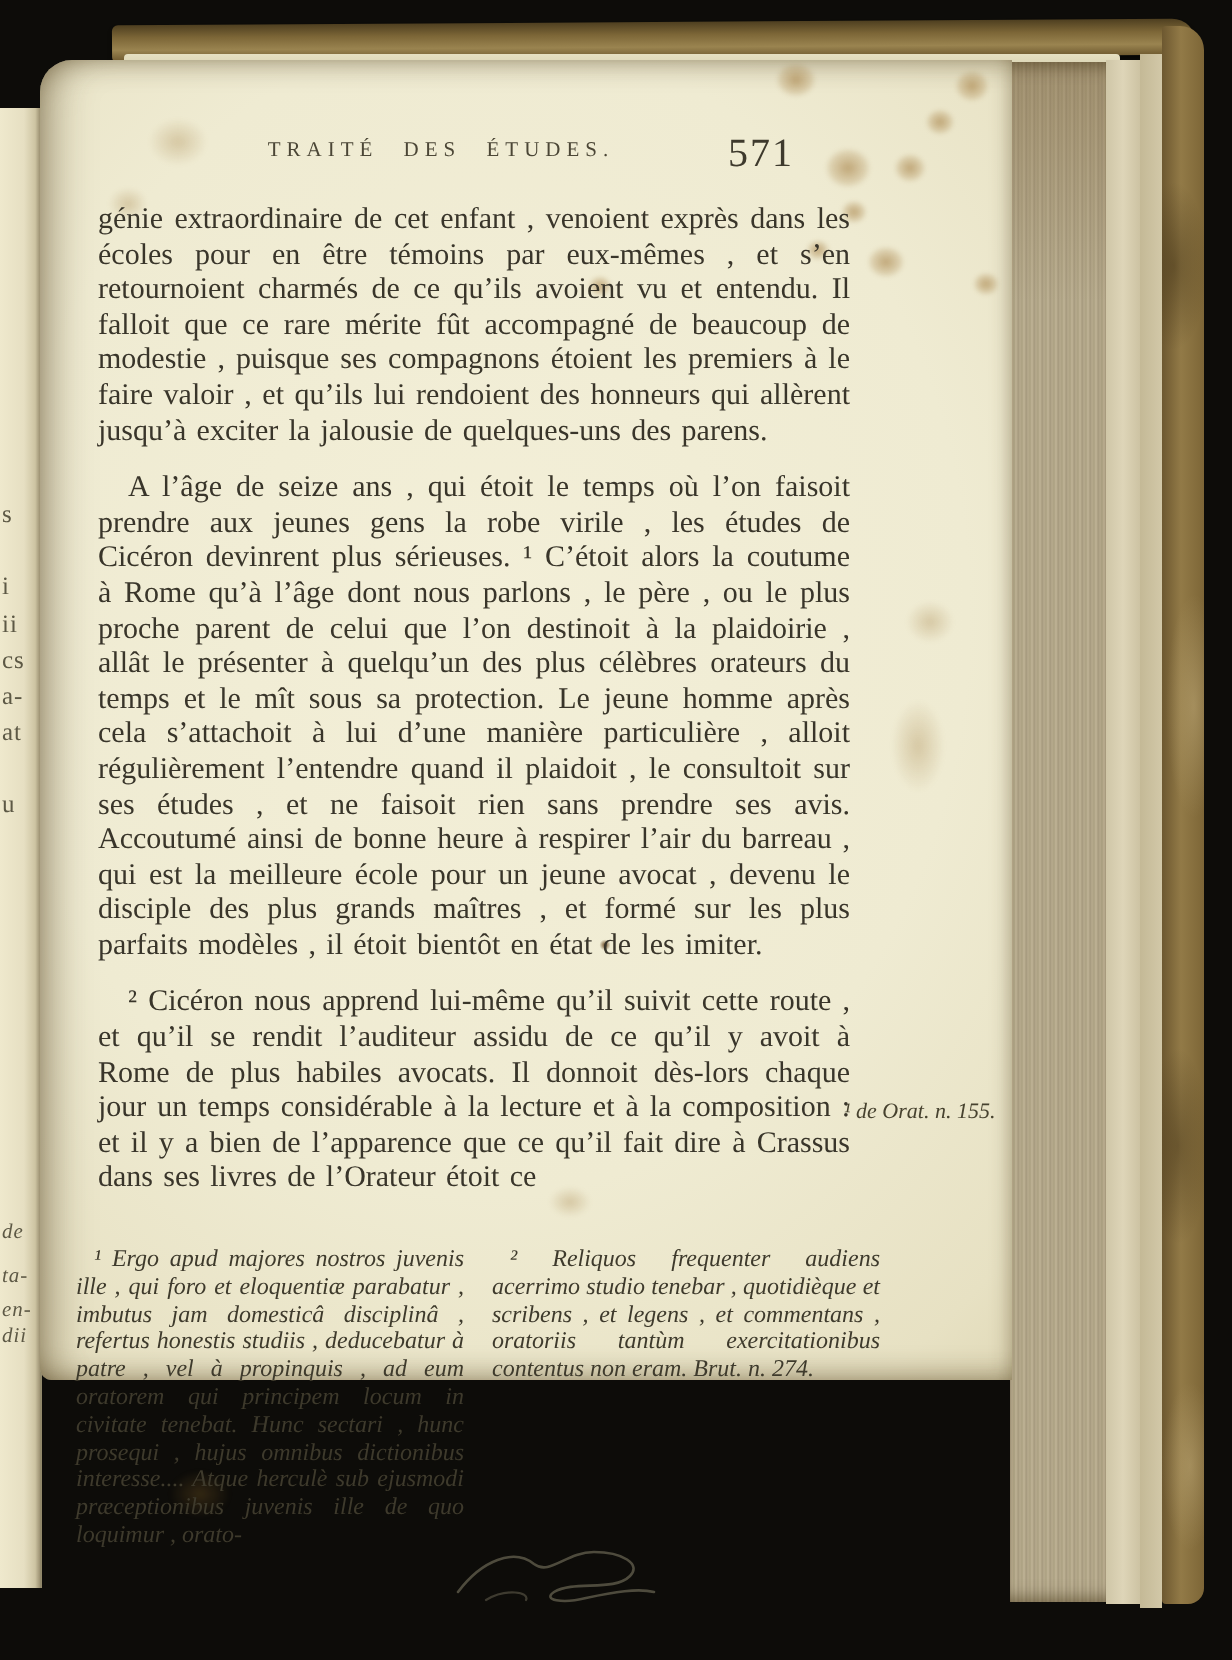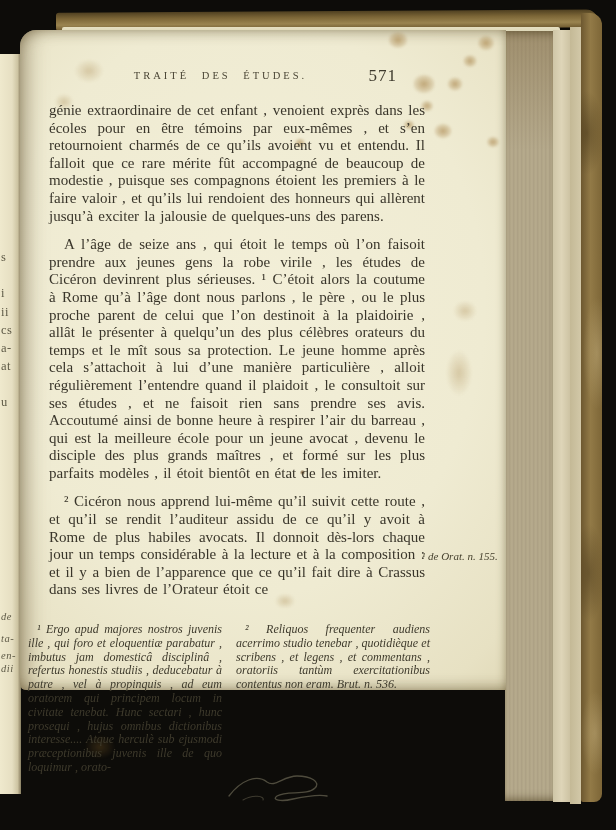--- a/index.html
+++ b/index.html
@@ -90,38 +90,38 @@
   }
 
   
   .page-header{position:absolute;left:18px;top:40px;width:397px;height:20px;}
   .running-title{
     position:absolute;left:0;right:0;text-align:center;transform:translateX(-16px);
     font-size:10.5px;letter-spacing:3px;word-spacing:7px;color:#4b4636;
   }
   .folio{
     position:absolute;right:38px;top:-4px;
-    font-size:17px;color:#3e3a2d;letter-spacing:1px;
+    font-size:20px;color:#3e3a2d;letter-spacing:1px;
   }
 
   .body-text{
     position:absolute;left:18px;top:61px;width:398px;
     font-size:15px;line-height:17.6px;color:#39352a;
     text-align:justify;word-spacing:1.4px;
   }
   .body-text p{margin:11px;}
   .body-text p.indent{text-indent:15px;}
 
   .margin-note{
     position:absolute;left:402px;top:520px;width:76px;
     font-style:italic;font-size:11px;line-height:13px;color:#47422f;
   }
 
   .footnotes{
-    position:absolute;left:8px;top:593px;width:402px;
+    position:absolute;left:18px;top:593px;width:402px;
     display:flex;gap:14px;
     font-style:italic;font-size:12px;line-height:13.8px;color:#3e3a2c;
     text-align:justify;
     font-family:Liberation Serif, serif;
   }
   .fn-col{width:194px;}
   .fn-col p{margin:0;}
   .fn-col p.indent{text-indent:9px;}
 
   .doodle{position:absolute;left:203px;top:736px;opacity:.8;}
@@ -183,21 +183,21 @@
       <p class="indent">² Cicéron nous apprend lui-même qu’il suivit cette route , et qu’il se rendit l’auditeur assidu de ce qu’il y avoit à Rome de plus habiles avocats. Il donnoit dès-lors chaque jour un temps considérable à la lecture et à la composition : et il y a bien de l’apparence que ce qu’il fait dire à Crassus dans ses livres de l’Orateur étoit ce</p>
     </div>
 
     <aside class="margin-note">¹ de Orat. n. 155.</aside>
 
     <div class="footnotes">
       <div class="fn-col">
         <p class="indent">¹ Ergo apud majores nostros juvenis ille , qui foro et eloquentiæ parabatur , imbutus jam domesticâ disciplinâ , refertus honestis studiis , deducebatur à patre , vel à propinquis , ad eum oratorem qui principem locum in civitate tenebat. Hunc sectari , hunc prosequi , hujus omnibus dictionibus interesse.... Atque herculè sub ejusmodi præceptionibus juvenis ille de quo loquimur , orato-</p>
       </div>
       <div class="fn-col">
-        <p class="indent">² Reliquos frequenter audiens acerrimo studio tenebar , quotidièque et scribens , et legens , et commentans , oratoriis tantùm exercitationibus contentus non eram. Brut. n. 536.</p>
+        <p class="indent">² Reliquos frequenter audiens acerrimo studio tenebar , quotidièque et scribens , et legens , et commentans , oratoriis tantùm exercitationibus contentus non eram. Brut. n. 274.</p>
       </div>
     </div>
 
     <svg class="doodle" width="120" height="40" viewBox="0 0 120 40">
       <path d="M6,30 C18,14 34,8 44,16 C52,22 60,10 74,10 C88,10 98,16 92,22 C84,30 64,24 54,30 C48,34 58,36 70,33 C84,30 96,28 104,30" fill="none" stroke="rgba(150,145,118,.6)" stroke-width="1.3" stroke-linecap="round"></path>
       <path d="M20,34 C30,28 42,30 40,34" fill="none" stroke="rgba(150,145,118,.45)" stroke-width="1.1" stroke-linecap="round"></path>
     </svg>
 
   </div>
 </div>

